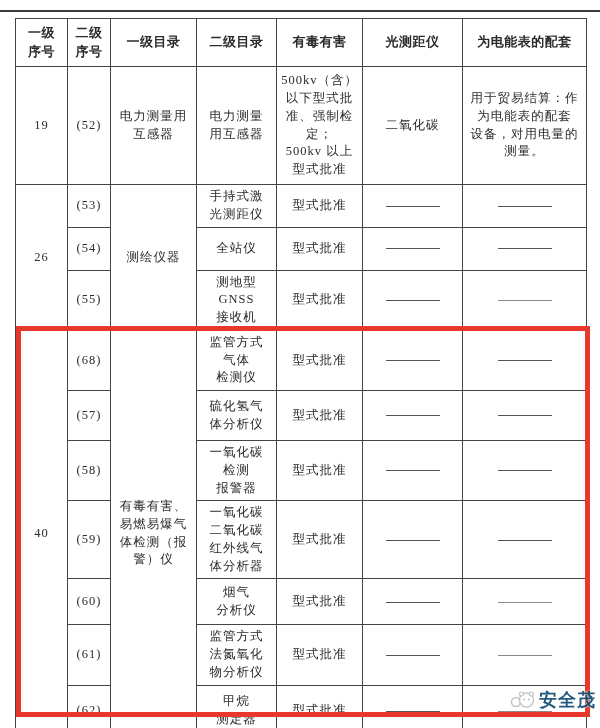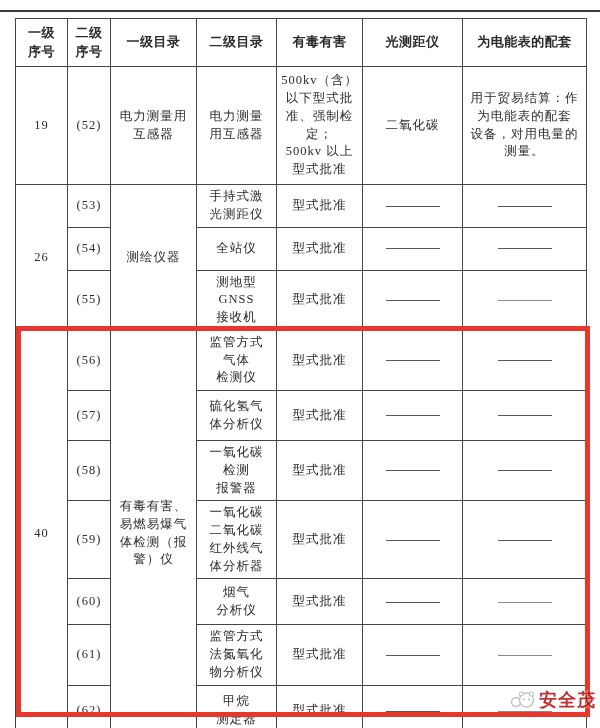--- a/index.html
+++ b/index.html
@@ -66,21 +66,21 @@
     pointer-events: none;
   }
 
   .watermark {
     position: absolute;
     right: 4px; top: 688px;
     display: flex;
     align-items: center;
     gap: 3px;
     z-index: 12;
-    color: #b91c1c;
+    color: #0c4a6e;
     opacity: 0.9;
   }
   .watermark .wm-text {
     font-size: 18px;
     font-weight: bold;
     letter-spacing: 1px;
     text-shadow: 0 0 1px #ffffff, 0 0 2px #ffffff;
     font-family: "Liberation Sans", "DejaVu Sans", sans-serif;
   }
 </style>
@@ -155,21 +155,21 @@
     <td>测地型
 GNSS
 接收机</td>
     <td>型式批准</td>
     <td><span class="dash"></span></td>
     <td><span class="dash lt"></span></td>
   </tr>
 
   <tr style="height:48px">
     <td rowspan="7">40</td>
-    <td>(56)</td>
+    <td>(68)</td>
     <td rowspan="7">有毒有害、
 易燃易爆气
 体检测（报
 警）仪</td>
     <td>监管方式
 气体
 检测仪</td>
     <td>型式批准</td>
     <td><span class="dash"></span></td>
     <td><span class="dash"></span></td>

